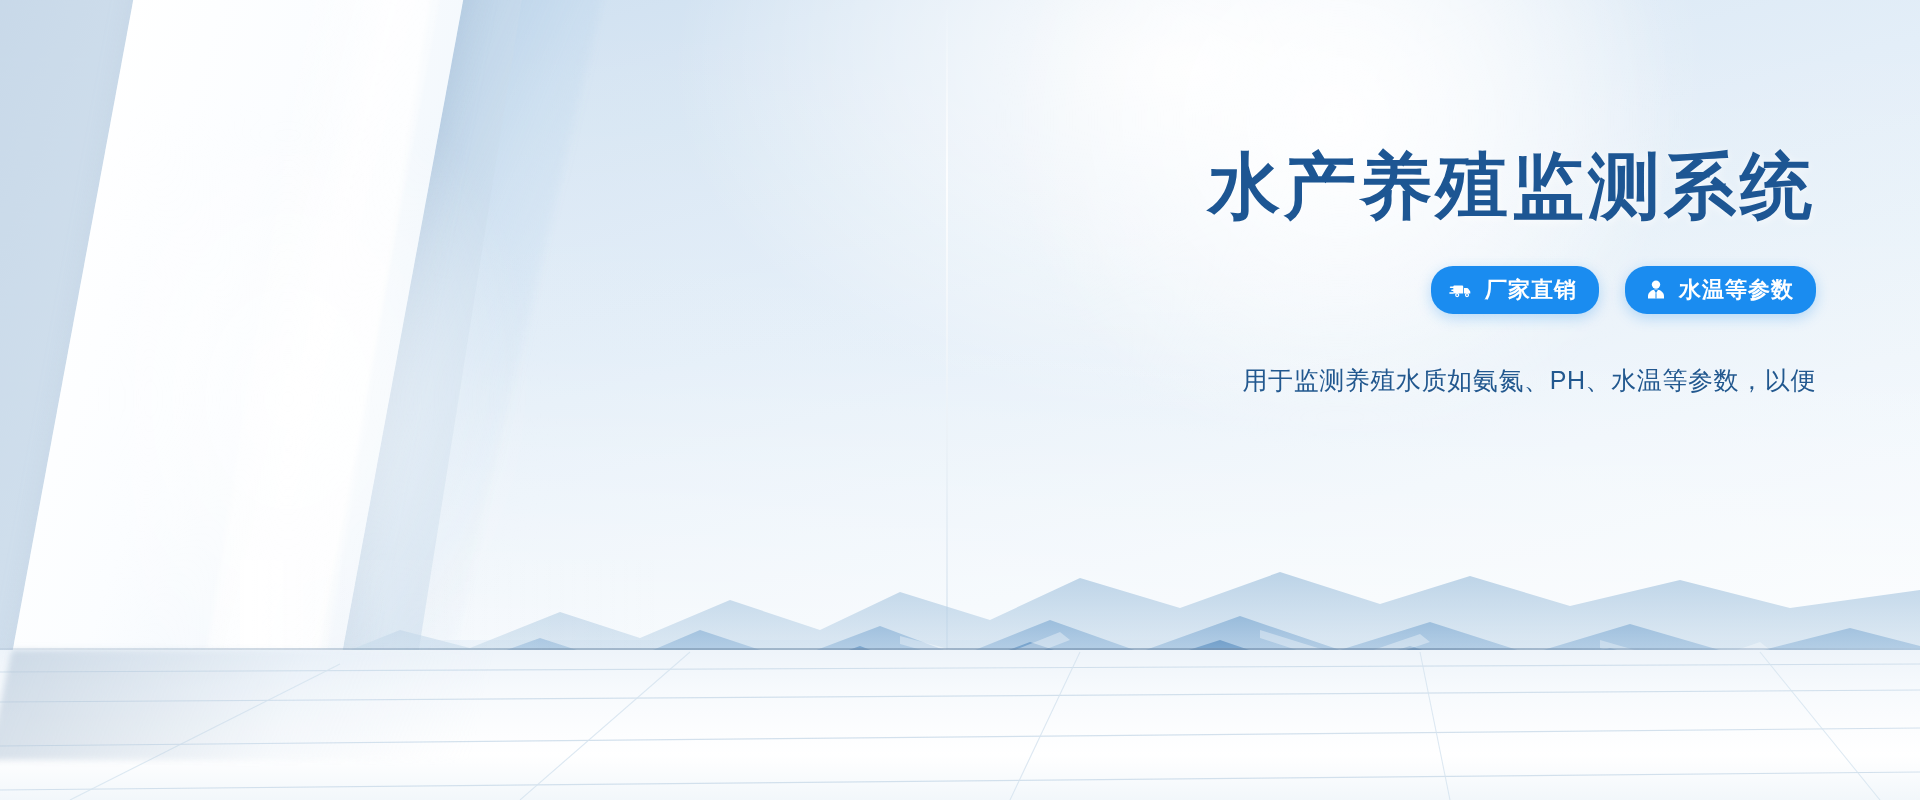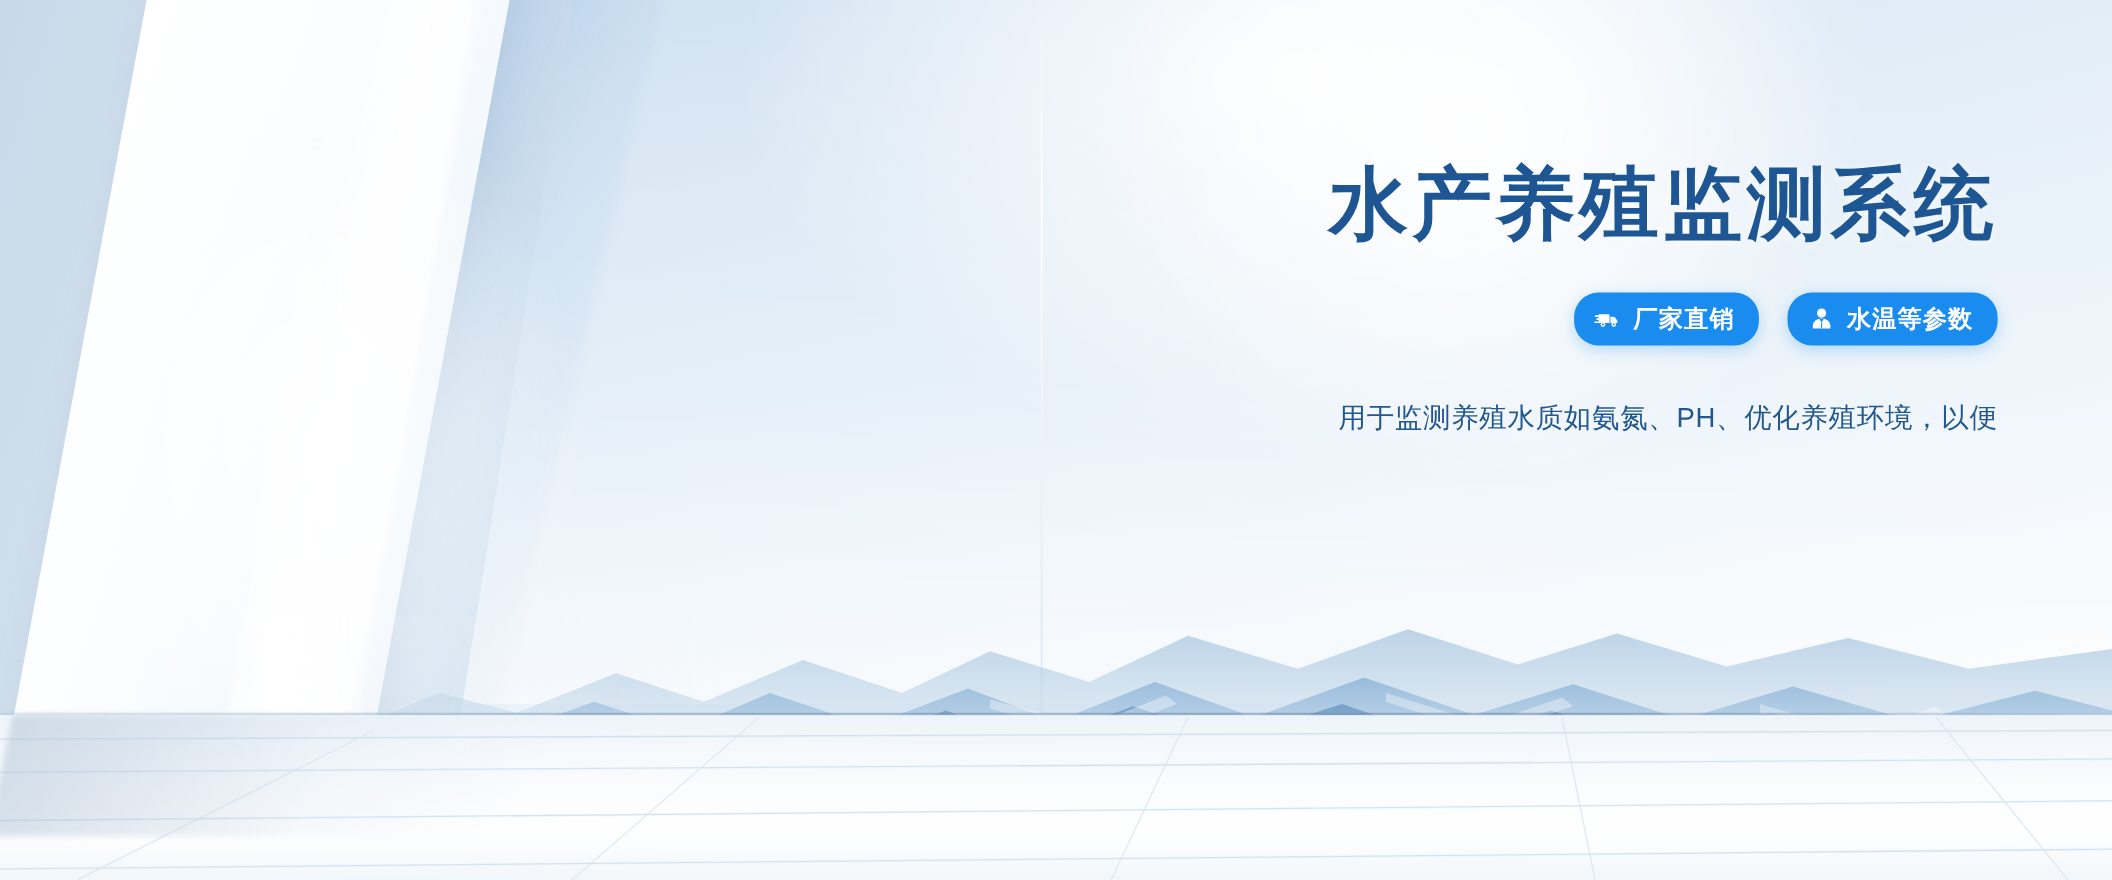--- a/index.html
+++ b/index.html
@@ -248,18 +248,18 @@
             <path fill="#1a8cf0" d="M11.1 13.1h3.8l-1.9 3.1z"></path>
             <rect x="12.5" y="16.2" width="1" height="5.4" fill="#1a8cf0"></rect>
           </svg>
         </span>
         <span class="blabel">水温等参数</span>
       </div>
 
     </div>
 
     <div class="desc">
-      <div>用于监测养殖水质如氨氮、PH、优化养殖环境，以便</div>
+      <div>用于监测养殖水质如氨氮、PH、水温等参数，以便</div>
     </div>
 
   </div>
 
 </div>
 
 </body></html>

